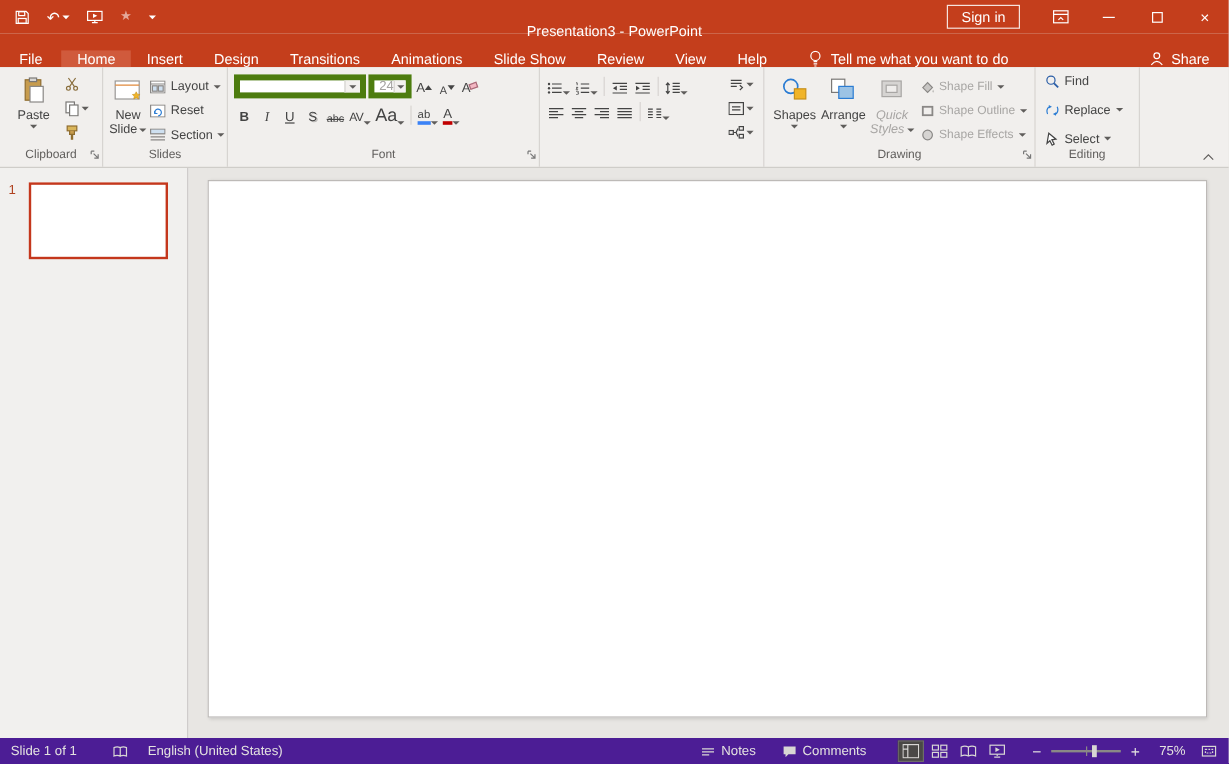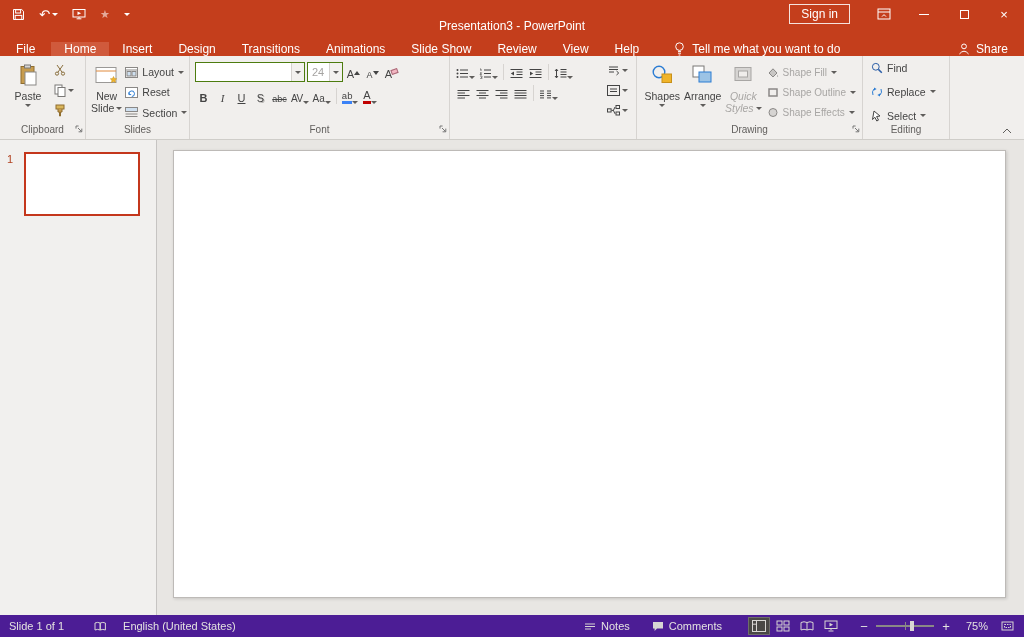--- a/index.html
+++ b/index.html
@@ -37,31 +37,31 @@
   .launcher{position:absolute;right:2px;top:3px;}
   .bigbtn{width:46px;display:flex;flex-direction:column;align-items:center;padding-top:2px;font-size:10.5px;color:#444;text-align:center;line-height:12px;}
   .bigbtn .bicon{height:27px;display:flex;align-items:center;justify-content:center;margin-bottom:2px;}
   .bigbtn .bl2{display:flex;align-items:center;gap:2px;}
   .bigbtn.dis{color:#a8a6a4;font-style:italic;}
   .minicol{display:flex;flex-direction:column;justify-content:flex-start;gap:2px;padding-top:2px;}
   .mbtn{height:18px;display:flex;align-items:center;gap:2px;padding:0 3px;}
   .tbtn{height:19px;display:flex;align-items:center;gap:4px;font-size:10.5px;color:#444;padding:0 3px;white-space:nowrap;}
   .tbtn.dis{color:#a8a6a4;}
   .frow{display:flex;align-items:center;gap:2px;height:20px;}
-  .combo{height:20px;border:1px solid #4d7c0f;background:#fff;display:flex;align-items:center;justify-content:space-between;padding-left:4px;}
+  .combo{height:20px;border:5px solid #4d7c0f;background:#fff;display:flex;align-items:center;justify-content:space-between;padding-left:4px;}
   .combo .cv{font-size:11px;color:#a5a3a1;}
   .combo .cdd{width:13px;height:100%;display:flex;align-items:center;justify-content:center;border-left:1px solid #d5d2cf;background:#f3f1ef;}
   .fbtn{height:19px;min-width:17px;display:flex;align-items:flex-end;justify-content:center;color:#444;font-size:11px;padding:0 1px 2px 1px;line-height:1;}
   .g-b{font-weight:700;}
   .g-i{font-style:italic;font-family:"Liberation Serif",serif;}
   .g-u{text-decoration:underline;}
   .g-s{text-shadow:1px 1px 0 #b8b6b4;}
   .g-strike{font-size:9px;text-decoration:line-through;}
   .g-av{font-size:10px;letter-spacing:-.5px;}
-  .g-aa{font-size:10px;}
+  .g-aa{font-size:15px;}
   .g-hl{font-size:9.5px;border-bottom:3px solid #3b82f6;}
   .g-fc{border-bottom:3px solid #c00000;}
   .fA{font-size:11px;line-height:1;}
   .fA.sm{font-size:9px;}
   .tri-up{width:0;height:0;border-left:3px solid transparent;border-right:3px solid transparent;border-bottom:4px solid #444;margin-bottom:5px;}
   .tri-down{width:0;height:0;border-left:3px solid transparent;border-right:3px solid transparent;border-top:4px solid #444;margin-bottom:5px;}
   .eraser{width:7px;height:5px;background:#f3b6c2;border:1px solid #a86a78;transform:rotate(-20deg);margin-left:-1px;margin-bottom:6px;}
   .vsep{width:1px;height:16px;background:#d7d4d1;margin:0 2px;align-self:center;}
   .ribbon-end{flex:1;position:relative;}
   .collapse{position:absolute;right:12px;bottom:5px;}

